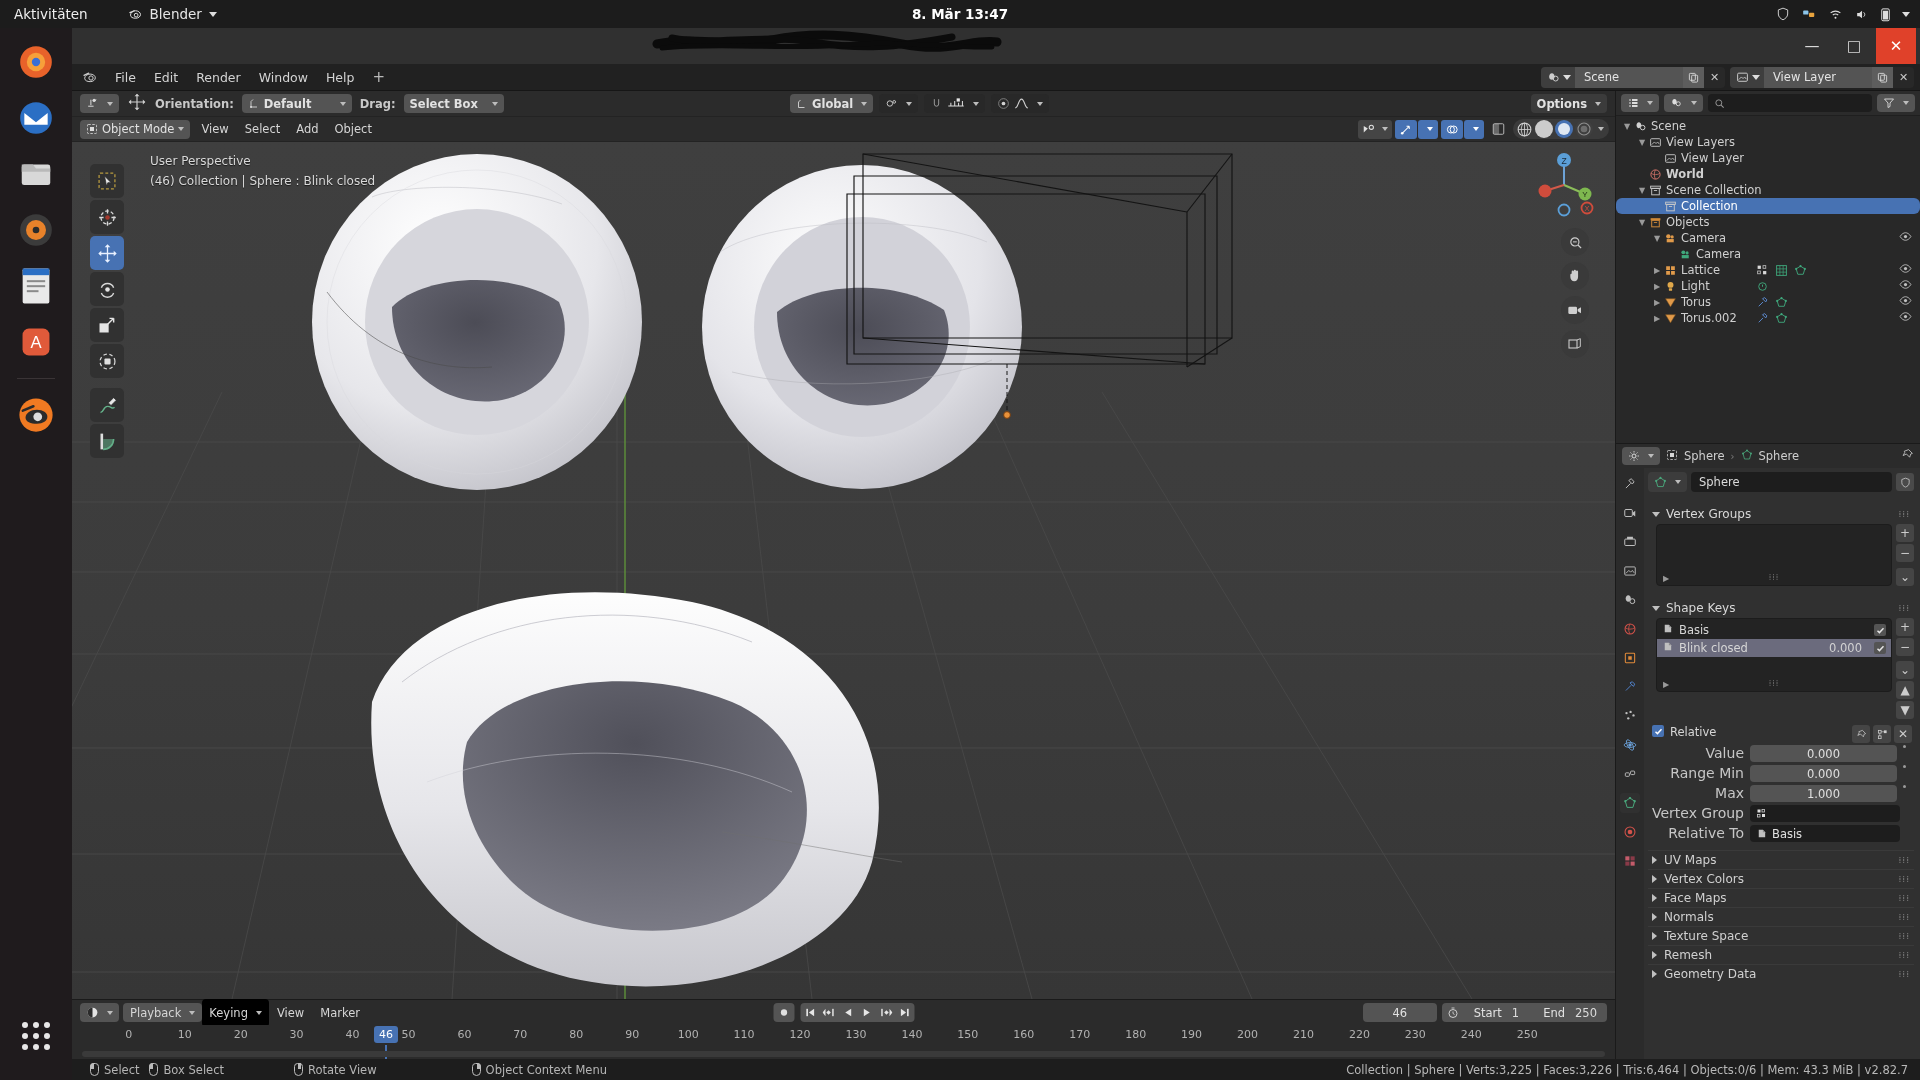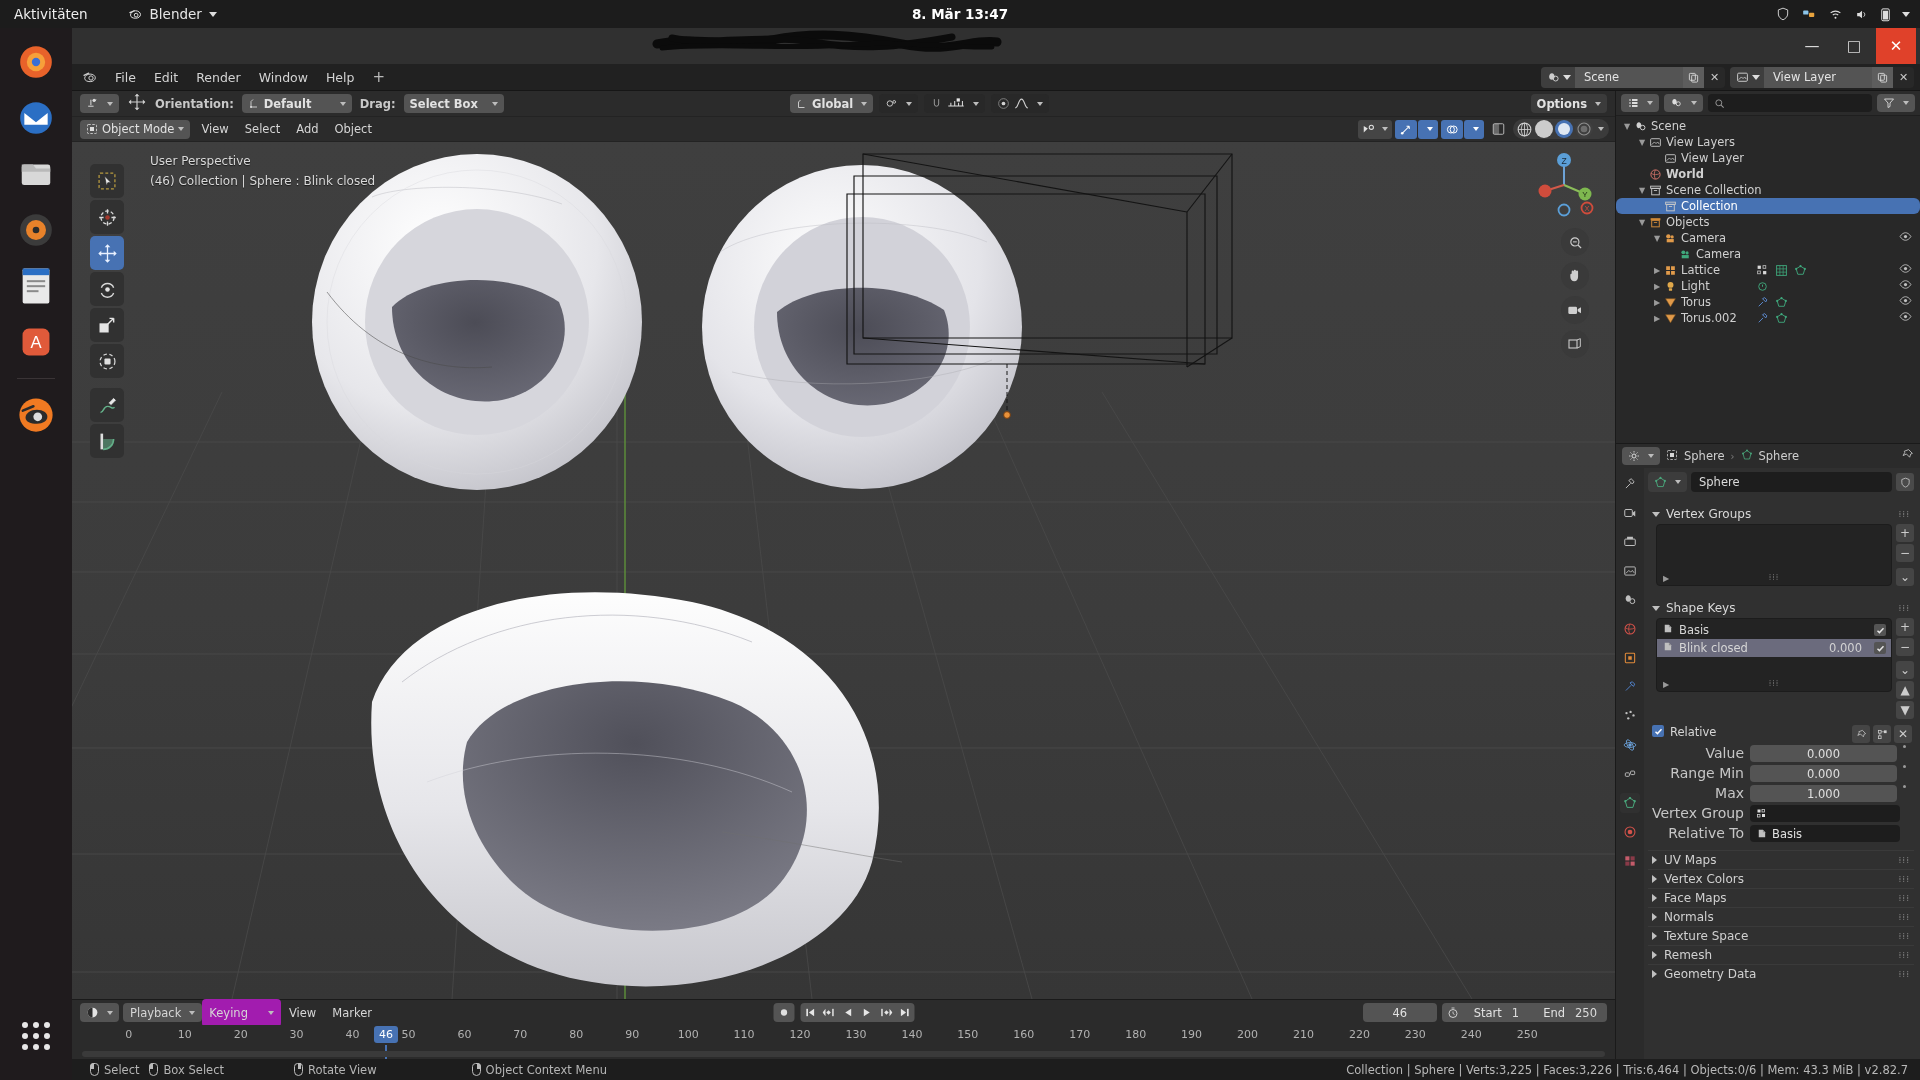--- a/index.html
+++ b/index.html
@@ -748,21 +748,21 @@
               <circle cx="12" cy="12" r="9" fill="#e4e4e4"></circle>
               <path d="M12 3a9 9 0 000 18z" fill="#2b2b2b"></path>
             </svg>
           <span class="dd-arrow"></span>
         </div>
         <div id="tl-menus" style="display:flex;align-items:center;">
             <div class="mh-menu" style="display: flex; align-items: center; gap: 4px; background: rgb(84, 84, 84); border-radius: 4px; height: 19px; padding: 0px 7px;">
               <span>Playback</span>
               <span class="dd-arrow"></span>
             </div>
-            <div class="mh-menu" style="display: flex; align-items: center; gap: 16px; background: #a21caf; border-radius: 4px; height: 28px; padding: 0px 7px;">
+            <div class="mh-menu" style="display: flex; align-items: center; gap: 4px; background: #000000; border-radius: 4px; height: 28px; padding: 0px 7px;">
               <span>Keying</span>
               <span class="dd-arrow"></span>
             </div>
             <div class="mh-menu" style="display: flex; align-items: center; gap: 4px;">View</div>
             <div class="mh-menu" style="display: flex; align-items: center; gap: 4px;">Marker</div>
           </div>
 
         <div class="tl-center">
           <div class="tl-rec">
             <svg width="9" height="9" viewBox="0 0 12 12">

